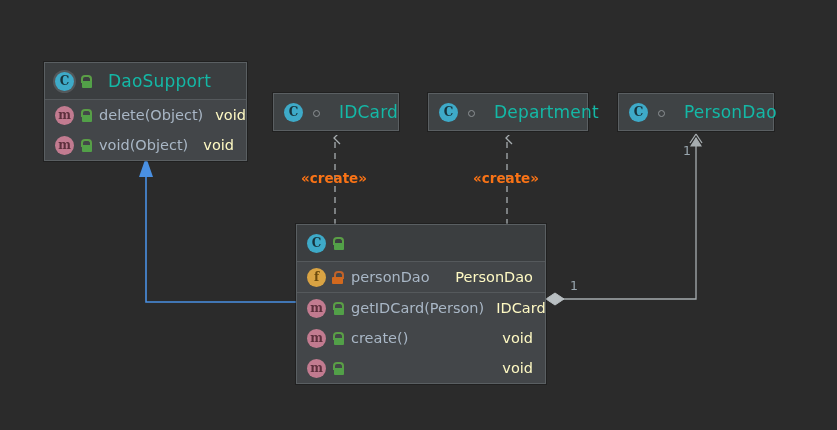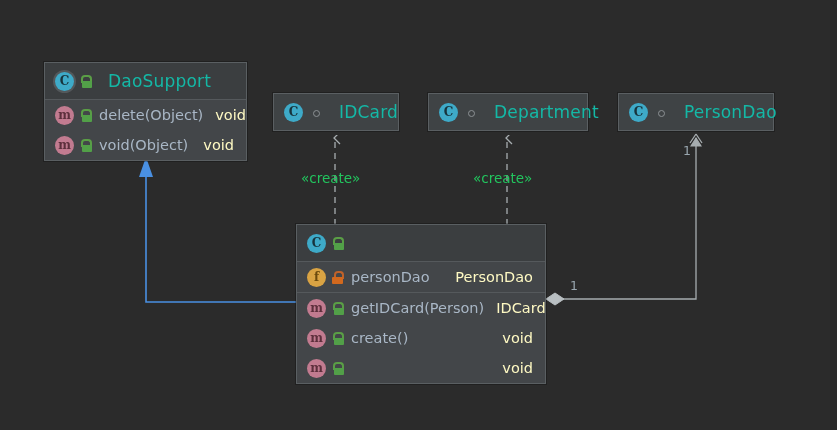--- a/index.html
+++ b/index.html
@@ -178,22 +178,23 @@
     left: 3px; top: 4px;
     width: 5px; height: 5px;
     border-radius: 50%;
     border: 1.5px solid #8c9194;
   }
 
   
   .edge-label {
     position: absolute;
     font-size: 13.5px;
-    color: #22c55e;
+    color: #f97316;
     white-space: nowrap;
+    font-weight: bold;
   }
   .mult-label {
     position: absolute;
     font-size: 12.5px;
     color: #9aa7b0;
     white-space: nowrap;
   }
 </style>
 </head>
 <body>

